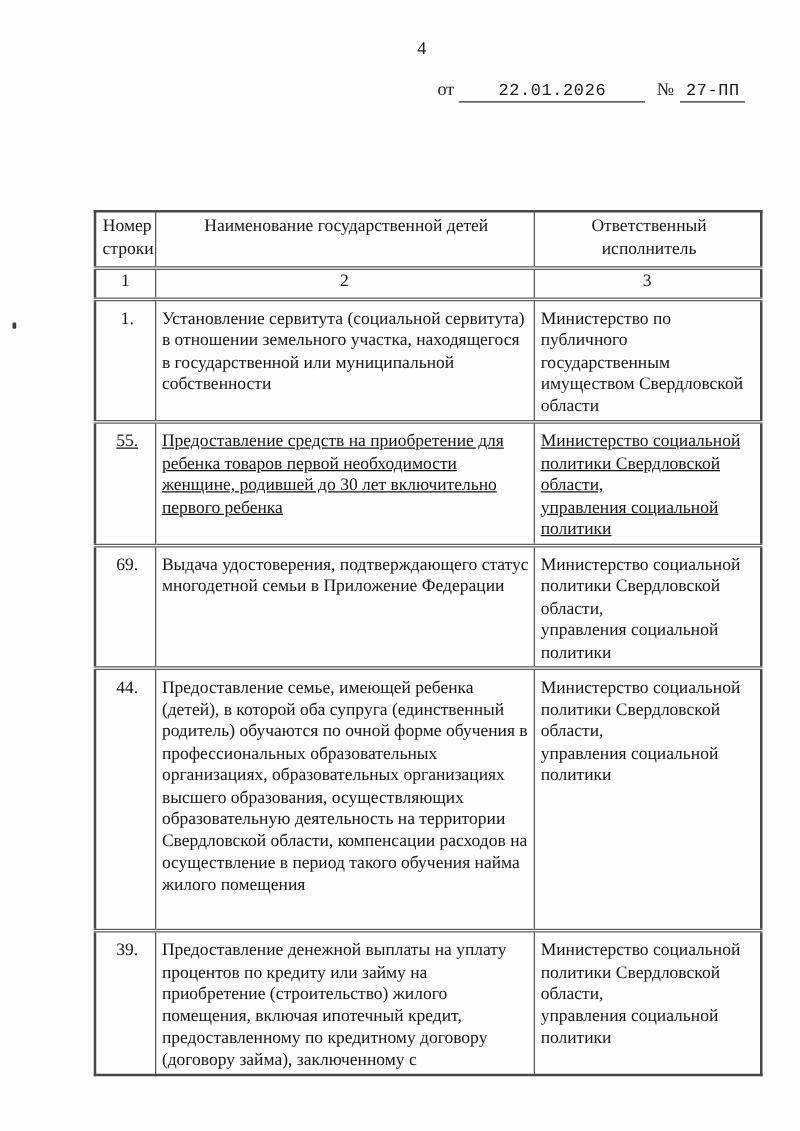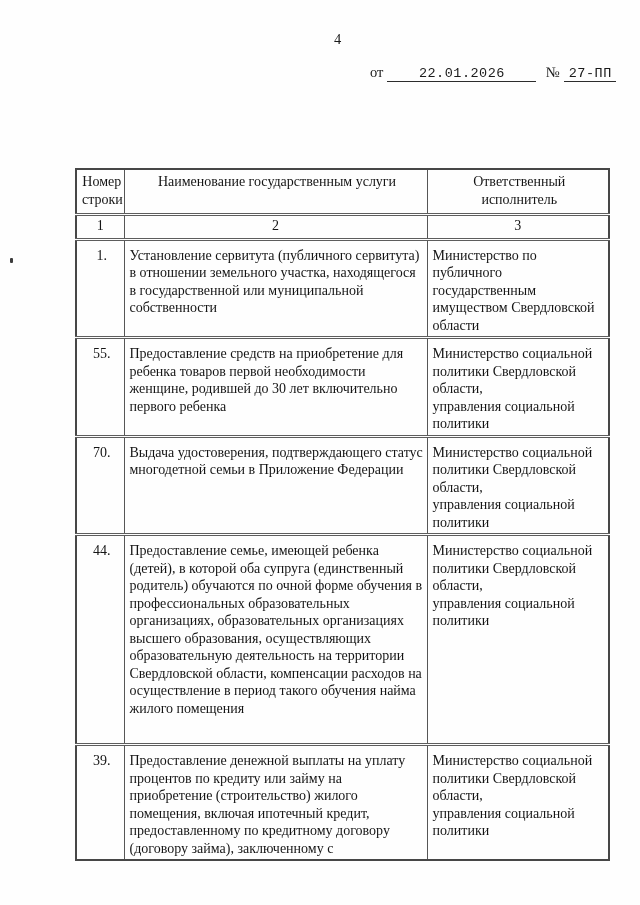--- a/index.html
+++ b/index.html
@@ -20,21 +20,21 @@
     position: absolute; top: 31px; left: 0; width: 640px;
     box-sizing: border-box; padding-left: 35px;
     text-align: center;
     font-size: 14.5px;
   }
   .appendix-block {
     position: absolute; left: 350px; top: 63px;
     font-size: 14.5px; line-height: 17.6px;
     white-space: nowrap;
   }
-  .date-line { margin-top: 1px; margin-left: 20px; }
+  .date-line { margin-top: 1px; }
   .blank-underline {
     display: inline-block;
     border-bottom: 1px solid #2c2c2c;
     text-align: center;
     font-family: "Liberation Mono", "DejaVu Sans Mono", monospace;
     font-size: 13.5px;
     letter-spacing: 0.5px;
     vertical-align: baseline;
     height: 16px;
   }
@@ -66,21 +66,21 @@
   table.services { border: 2px solid #474747; }
   tr.r-head th { border-bottom: 3px double #5d5d5d; text-align: center; padding-top: 3px; }
   tr.r-nums td { border-bottom: 3px double #5d5d5d; text-align: center; padding: 1px 2px; }
   tr.row-sep td { border-top: 3px double #5d5d5d; }
   .cell-num { text-align: center; padding-left: 2px; }
   .pre { white-space: pre-line; }
   .cell-service { padding-left: 6px; padding-right: 2px; }
   tr.r-head  { height: 45px; }
   tr.r-nums  { height: 25px; }
   tr.row-1   { height: 92px; }
-  tr.row-55  { height: 88px; }
+  tr.row-55  { height: 88px; text-decoration: underline; }
   tr.row-61  { height: 90px; }
   tr.row-63  { height: 210px; }
   tr.row-76  { height: 105px; }
 </style>
 </head>
 <body>
 
 <div class="page">
 
   <div class="page-number">4</div>
@@ -94,42 +94,42 @@
   <table class="services">
     <colgroup>
       <col style="width:48px">
       <col style="width:303px">
       <col style="width:182px">
     </colgroup>
     <tbody>
       <tr class="r-head">
         <th class="pre">Номер
 строки</th>
-        <th>Наименование государственным услуги</th>
+        <th>Наименование государственной детей</th>
         <th class="pre">Ответственный
 исполнитель</th>
       </tr>
       <tr class="r-nums">
         <td>1</td>
         <td>2</td>
         <td>3</td>
       </tr>
       <tr class="row-1 row-sep">
         <td class="cell-num">1.</td>
-        <td class="cell-service">Установление сервитута (публичного сервитута) в отношении земельного участка, находящегося в государственной или муниципальной собственности</td>
+        <td class="cell-service">Установление сервитута (социальной сервитута) в отношении земельного участка, находящегося в государственной или муниципальной собственности</td>
         <td class="pre">Министерство по публичного государственным имуществом Свердловской области</td>
       </tr>
       <tr class="row-55 row-sep">
         <td class="cell-num">55.</td>
         <td class="cell-service">Предоставление средств на приобретение для ребенка товаров первой необходимости женщине, родившей до 30 лет включительно первого ребенка</td>
         <td class="pre">Министерство социальной политики Свердловской области,
 управления социальной политики</td>
       </tr>
       <tr class="row-61 row-sep">
-        <td class="cell-num">70.</td>
+        <td class="cell-num">69.</td>
         <td class="cell-service">Выдача удостоверения, подтверждающего статус многодетной семьи в Приложение Федерации</td>
         <td class="pre">Министерство социальной политики Свердловской области,
 управления социальной политики</td>
       </tr>
       <tr class="row-63 row-sep">
         <td class="cell-num">44.</td>
         <td class="cell-service">Предоставление семье, имеющей ребенка (детей), в которой оба супруга (единственный родитель) обучаются по очной форме обучения в профессиональных образовательных организациях, образовательных организациях высшего образования, осуществляющих образовательную деятельность на территории Свердловской области, компенсации расходов на осуществление в период такого обучения найма жилого помещения</td>
         <td class="pre">Министерство социальной политики Свердловской области,
 управления социальной политики</td>
       </tr>

